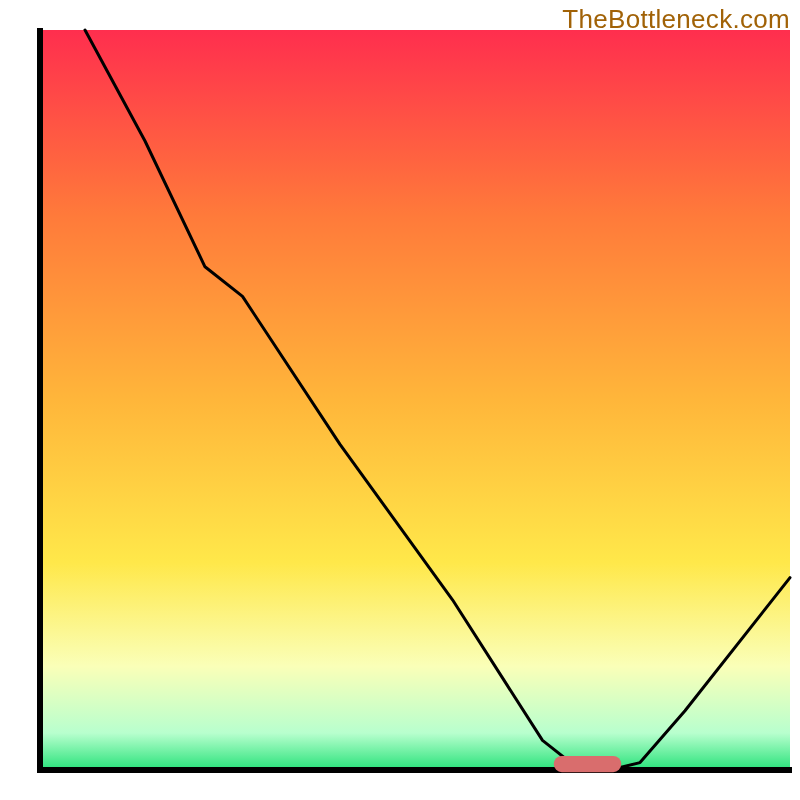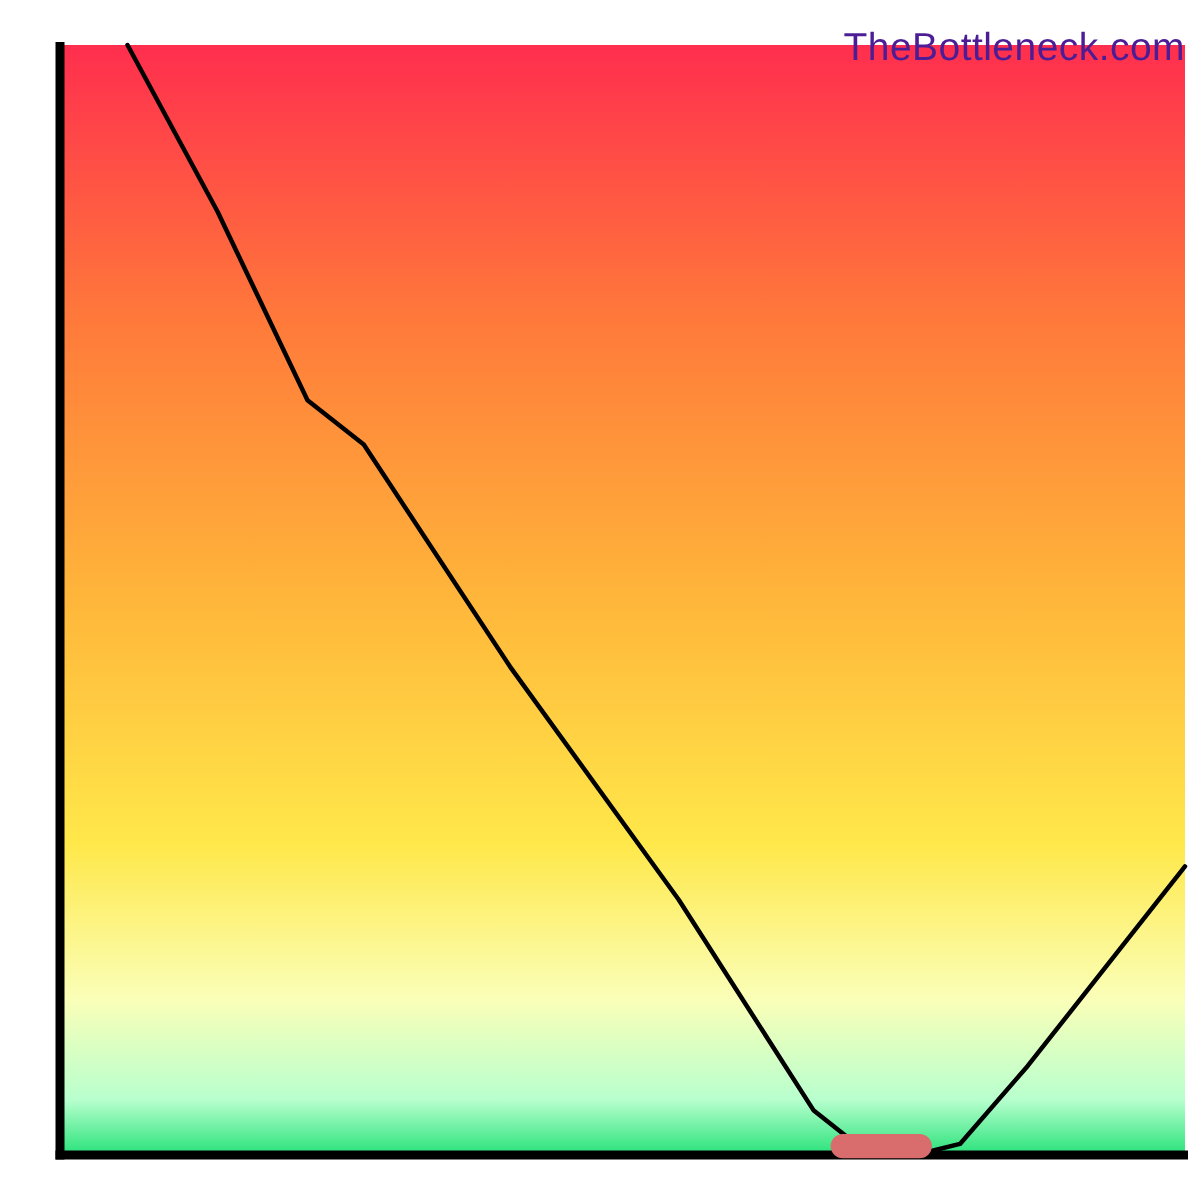--- a/index.html
+++ b/index.html
@@ -10,25 +10,25 @@
     background: #ffffff;
     font-family: Arial, Helvetica, sans-serif;
   }
   .wrap {
     position: relative;
     width: 800px;
     height: 800px;
   }
   .watermark {
     position: absolute;
-    top: 16px;
+    top: 4px;
     right: 10px;
     font-size: 26px;
     font-weight: 500;
-    color: #4c1d95;
+    color: #a16207;
     letter-spacing: 0.3px;
     z-index: 50;
   }
   svg {
     display: block;
   }
 </style>
 </head>
 <body>
 

